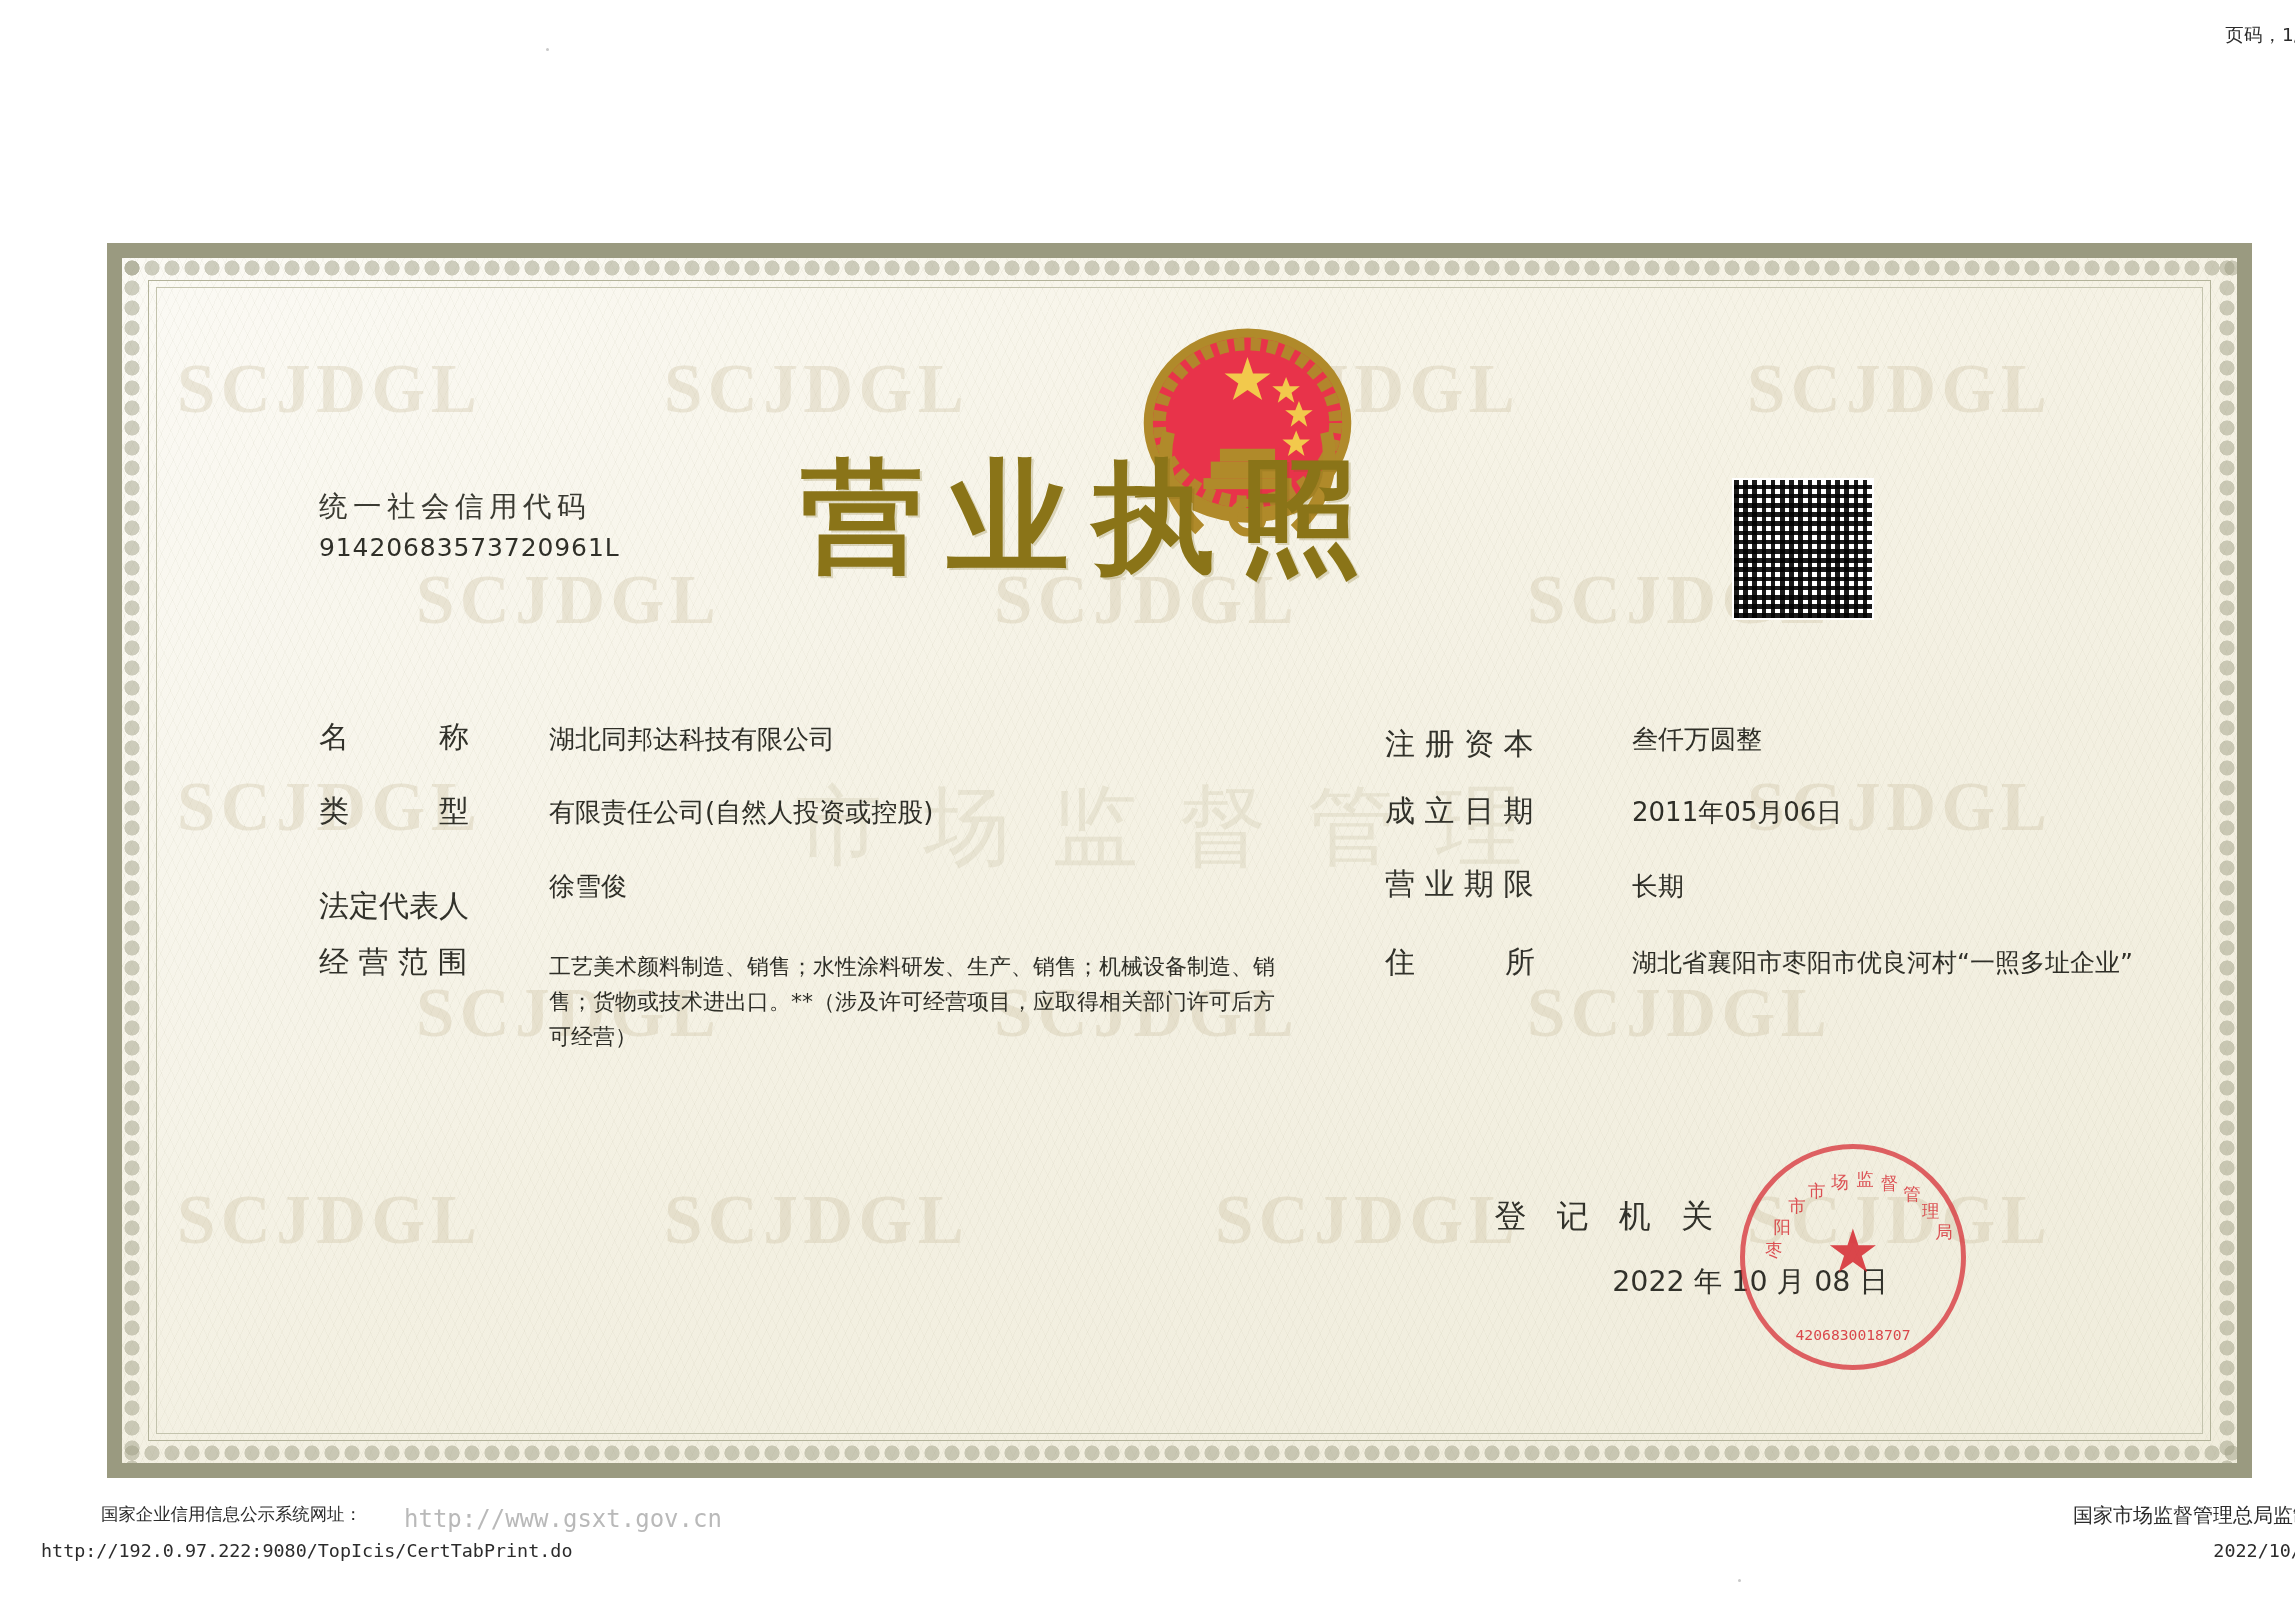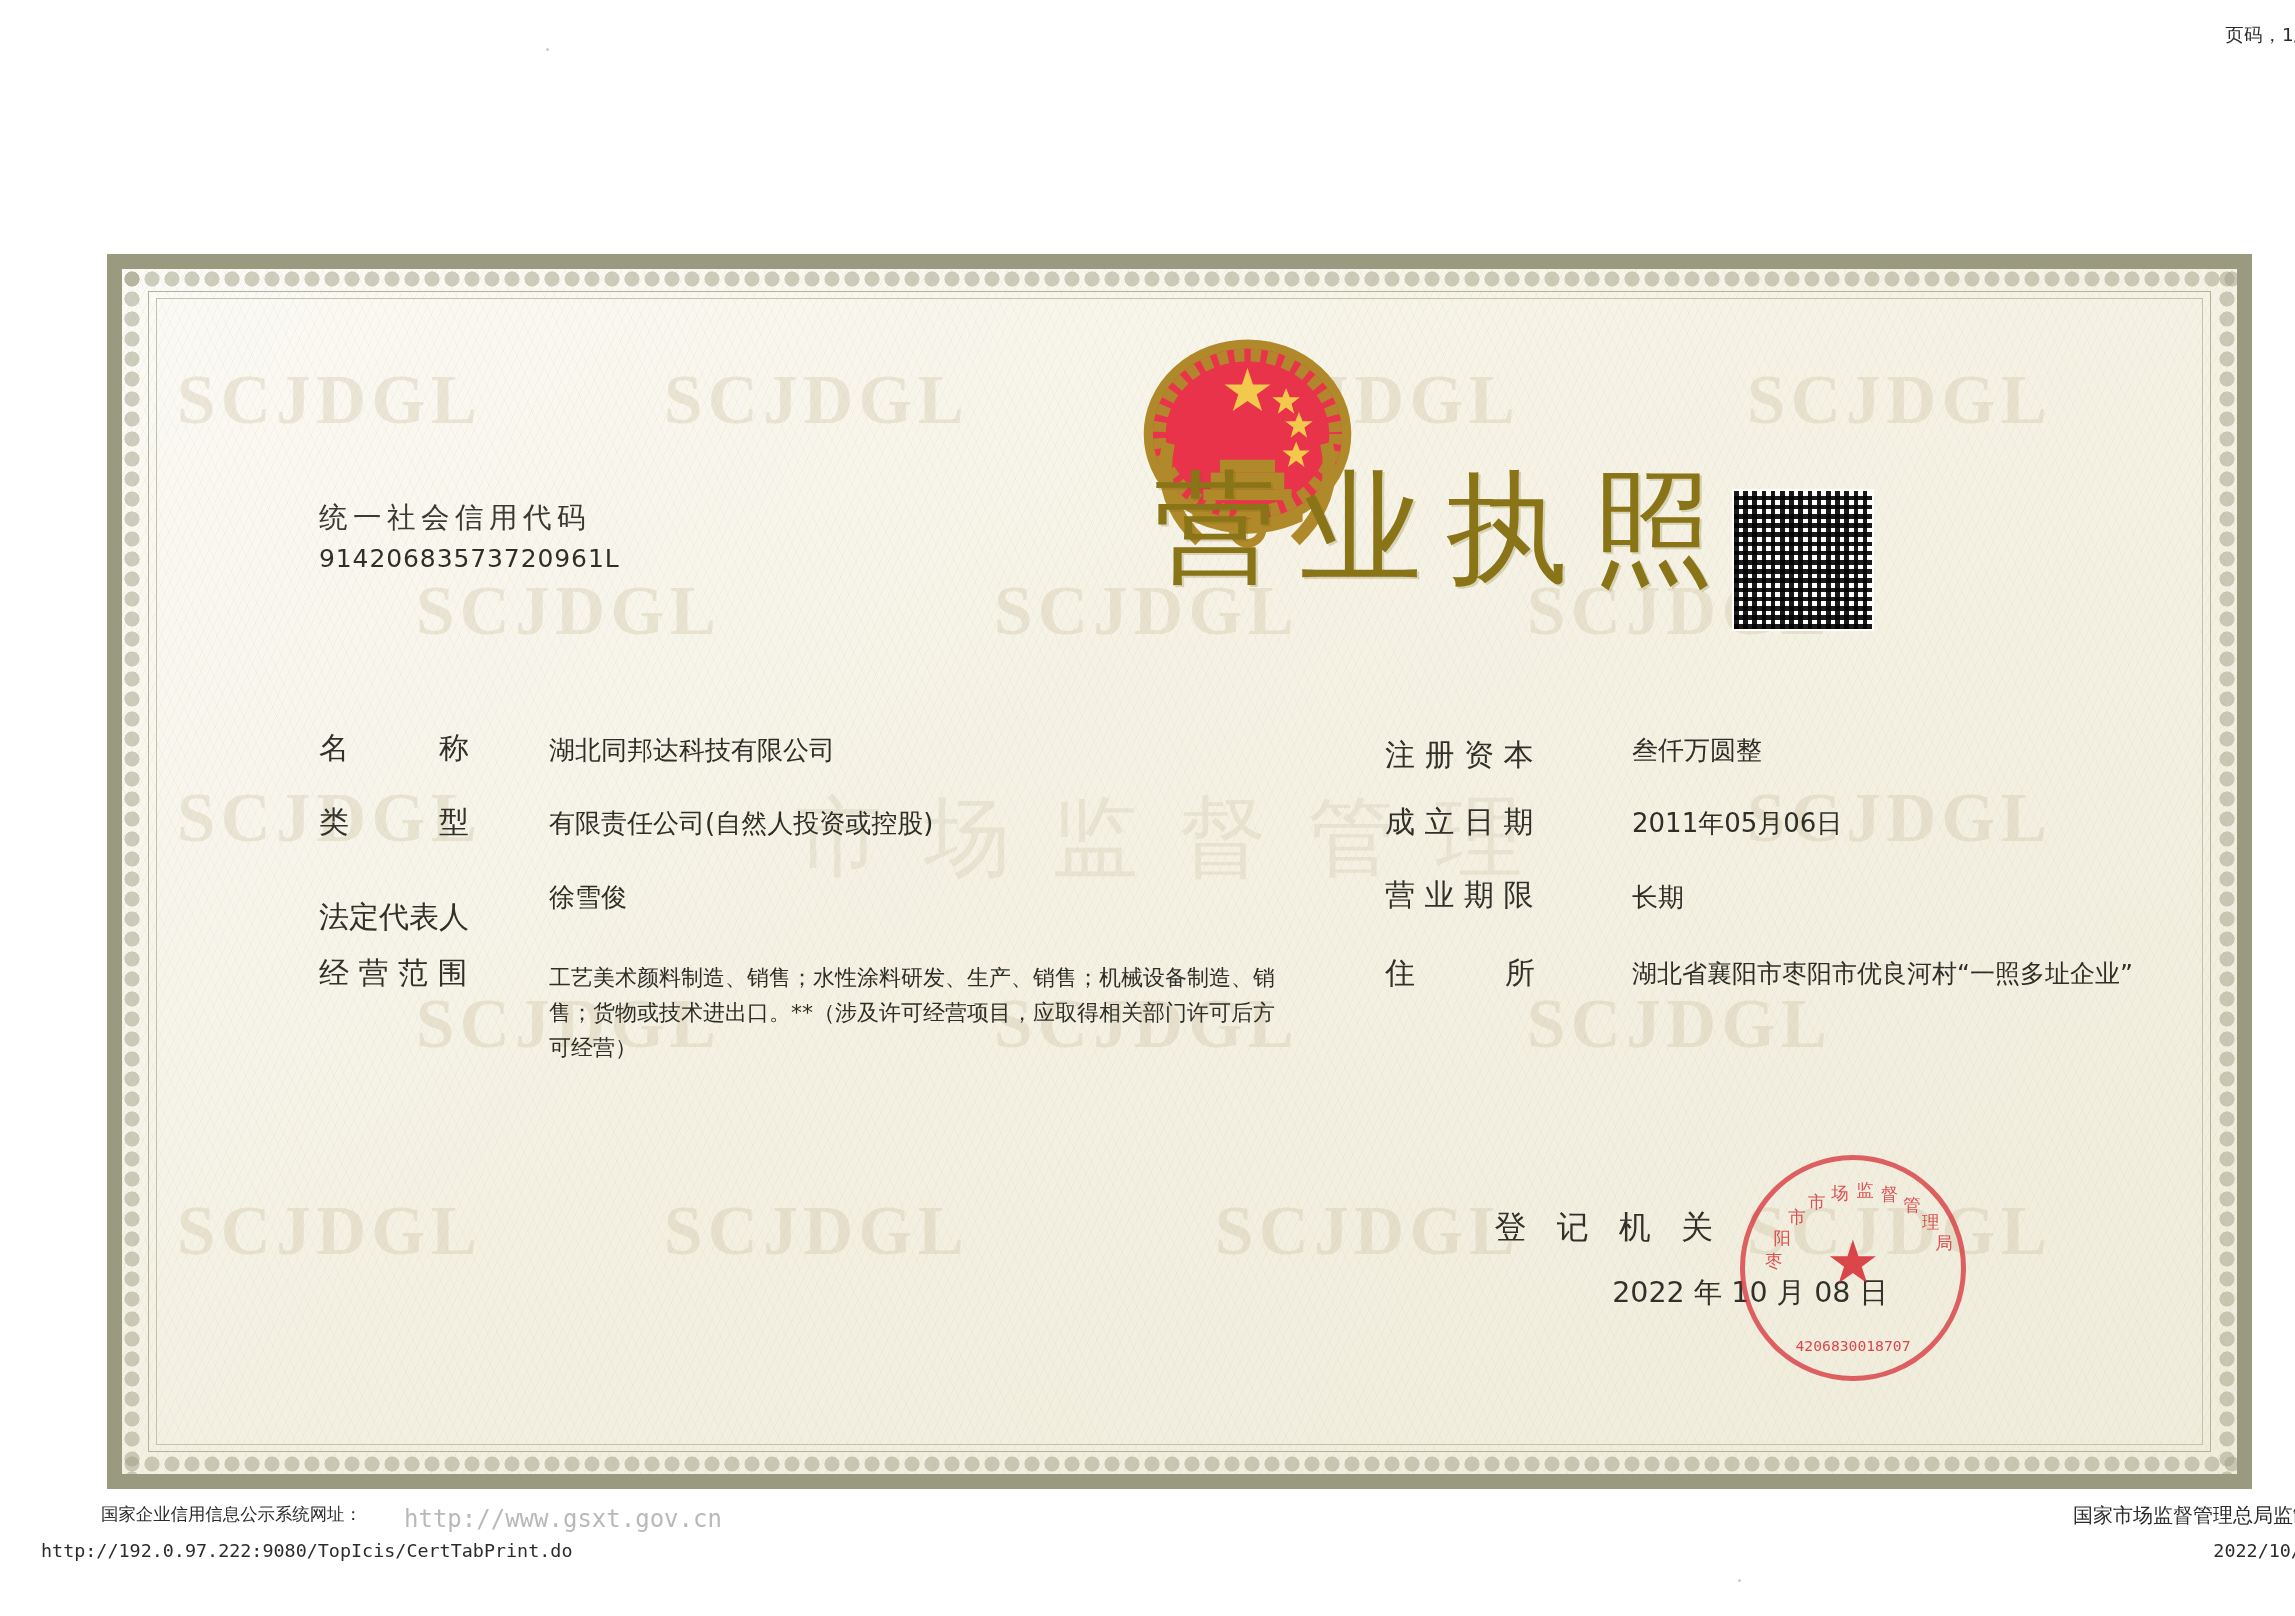--- a/index.html
+++ b/index.html
@@ -74,21 +74,21 @@
     position: absolute;
     width: 3.2px; height: 3.2px;
     background: #c9c9c9;
     border-radius: 50%;
   }
 
   
   .certificate {
     position: absolute;
     left: 107px;
-    top: 254px;
+    top: 243px;
     width: 2145px;
     height: 1235px;
     background: #f6f3e7;
     box-sizing: border-box;
     border: 15.6px solid #9a9a80;
     overflow: hidden;
   }
   .cert-inner {
     position: absolute;
     inset: 0;
@@ -189,23 +189,23 @@
     letter-spacing: 0.9px;
     color: #2f2f28;
     white-space: nowrap;
   }
 
   .title {
     position: absolute;
     left: 679px;
     top: 179px;
     width: 937px;
-    text-align: right;
+    text-align: left;
     font-family: "Liberation Serif", serif;
-    font-weight: normal;
+    font-weight: bold;
     font-size: 122px;
     letter-spacing: 24px;
     color: #8a7418;
     text-shadow: 2.3px 2.3px 0 rgba(120,100,20,0.22);
     white-space: nowrap;
   }
 
   
   .qr {
     position: absolute;

